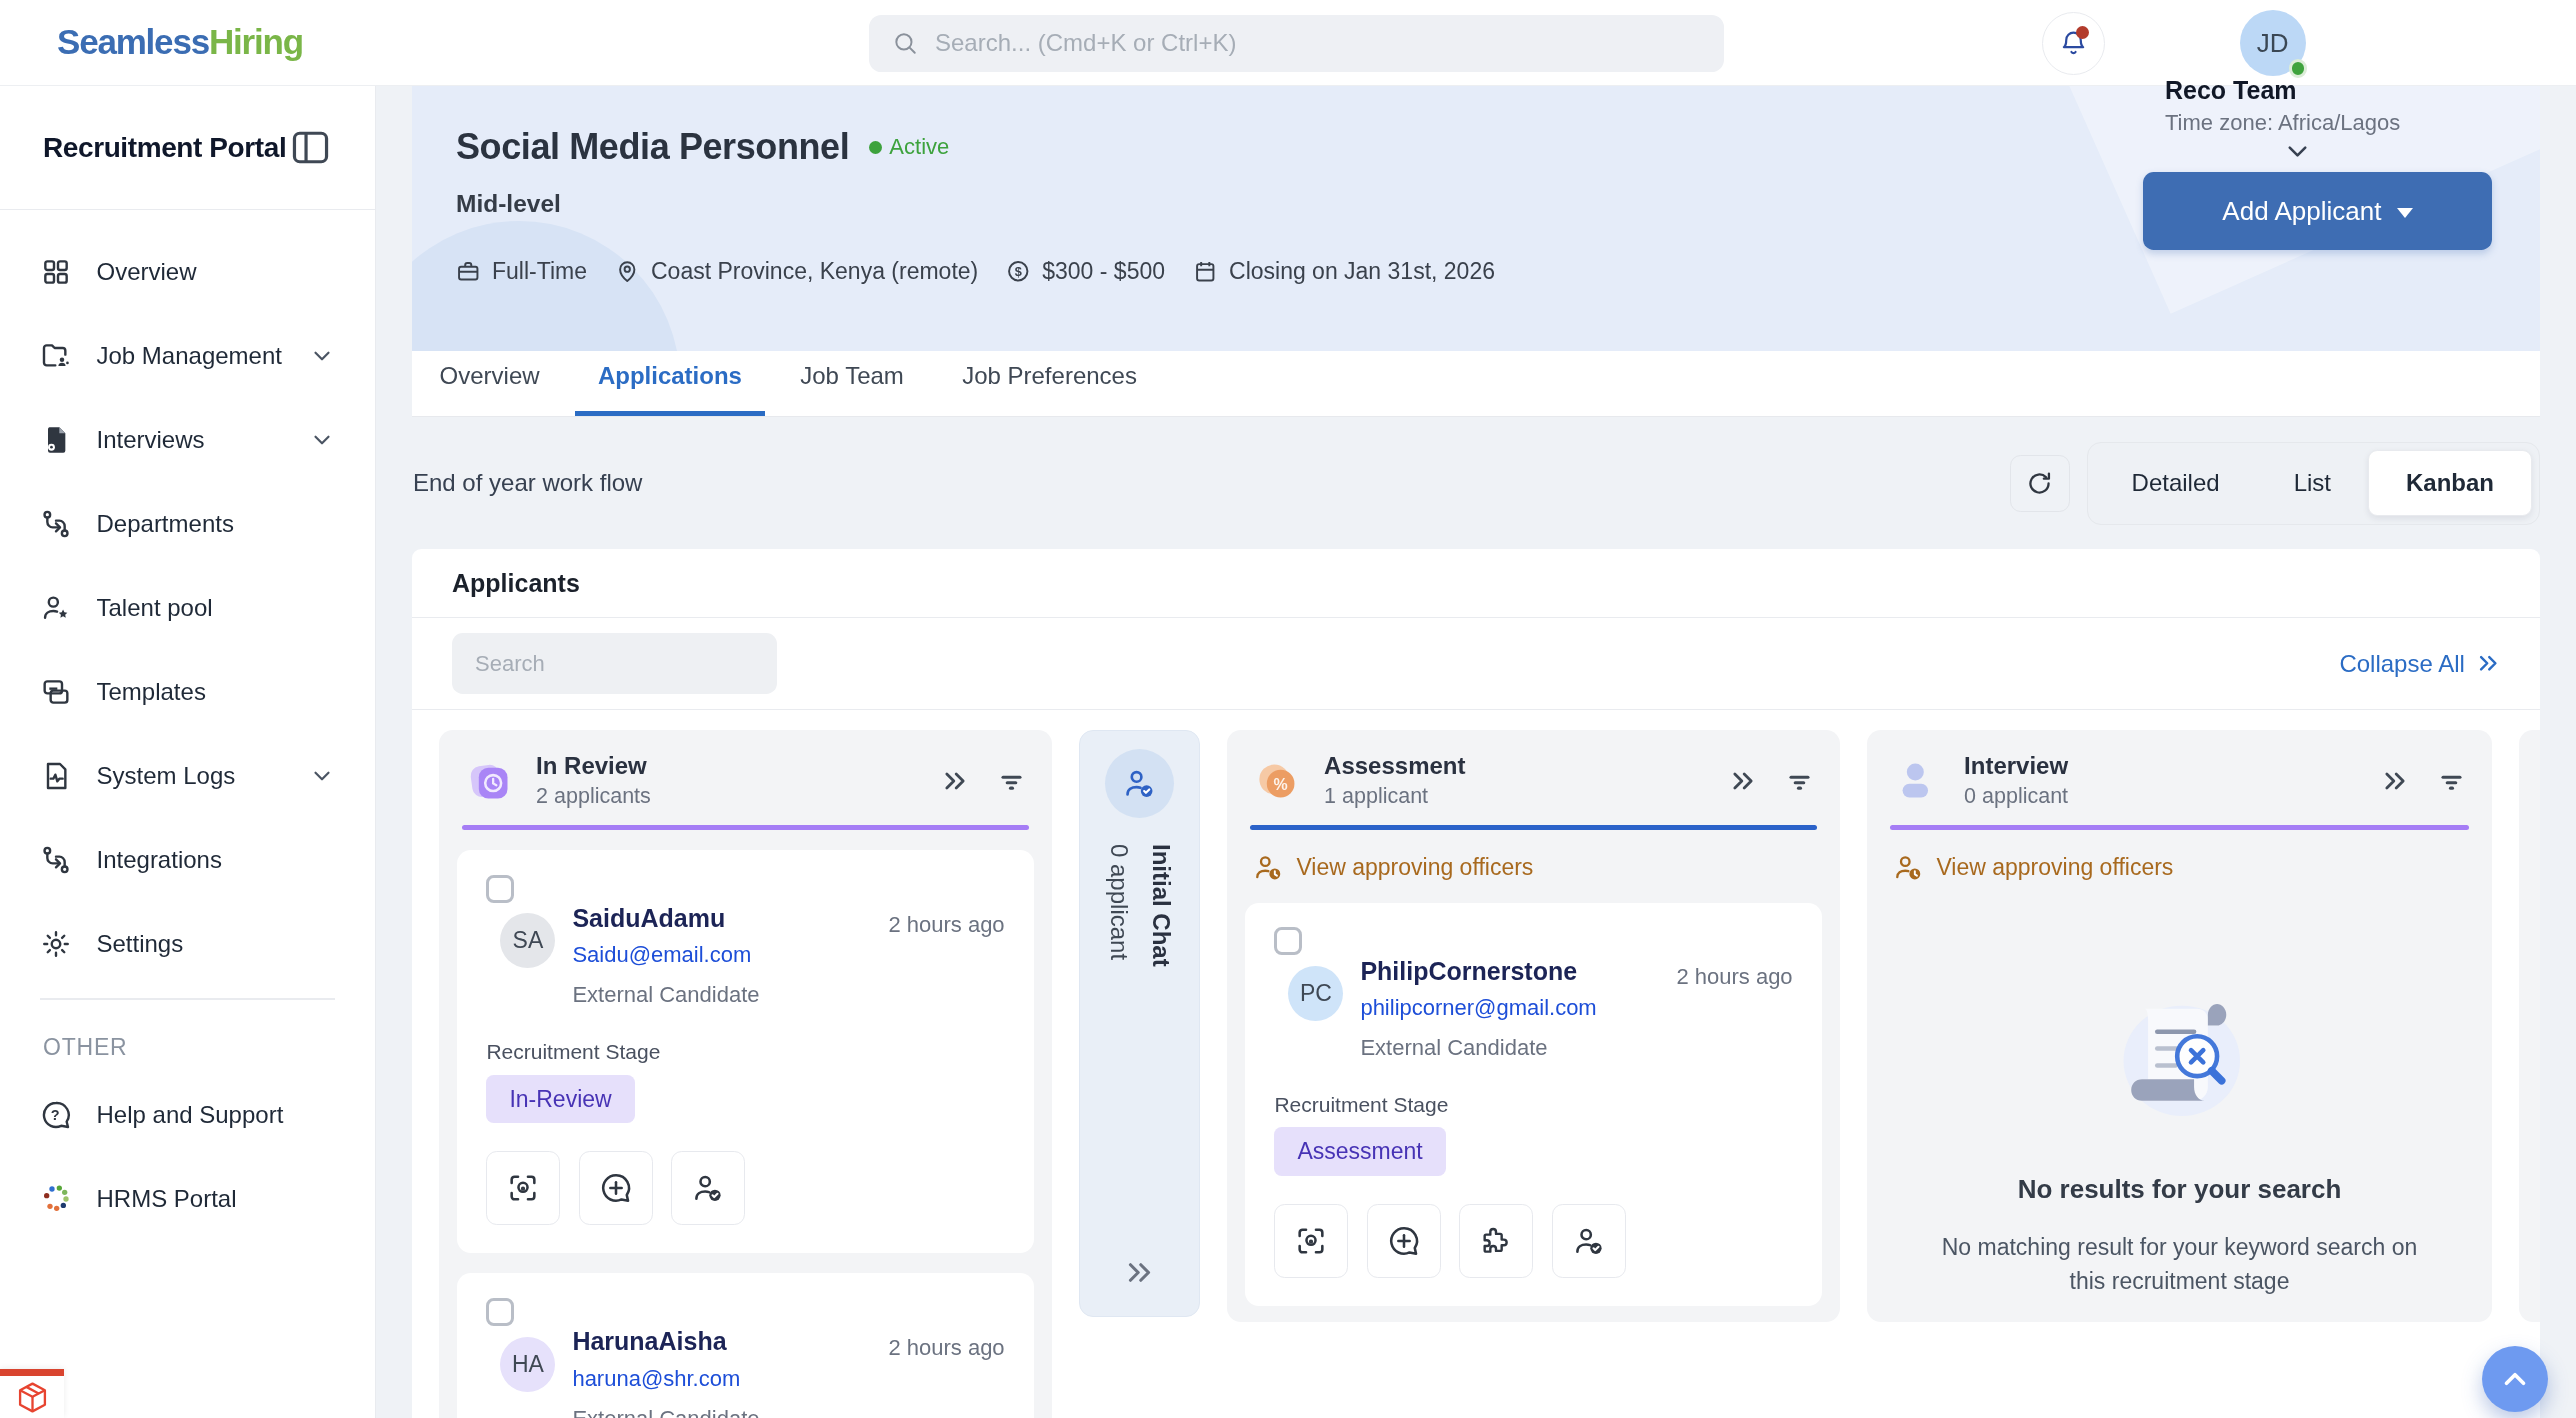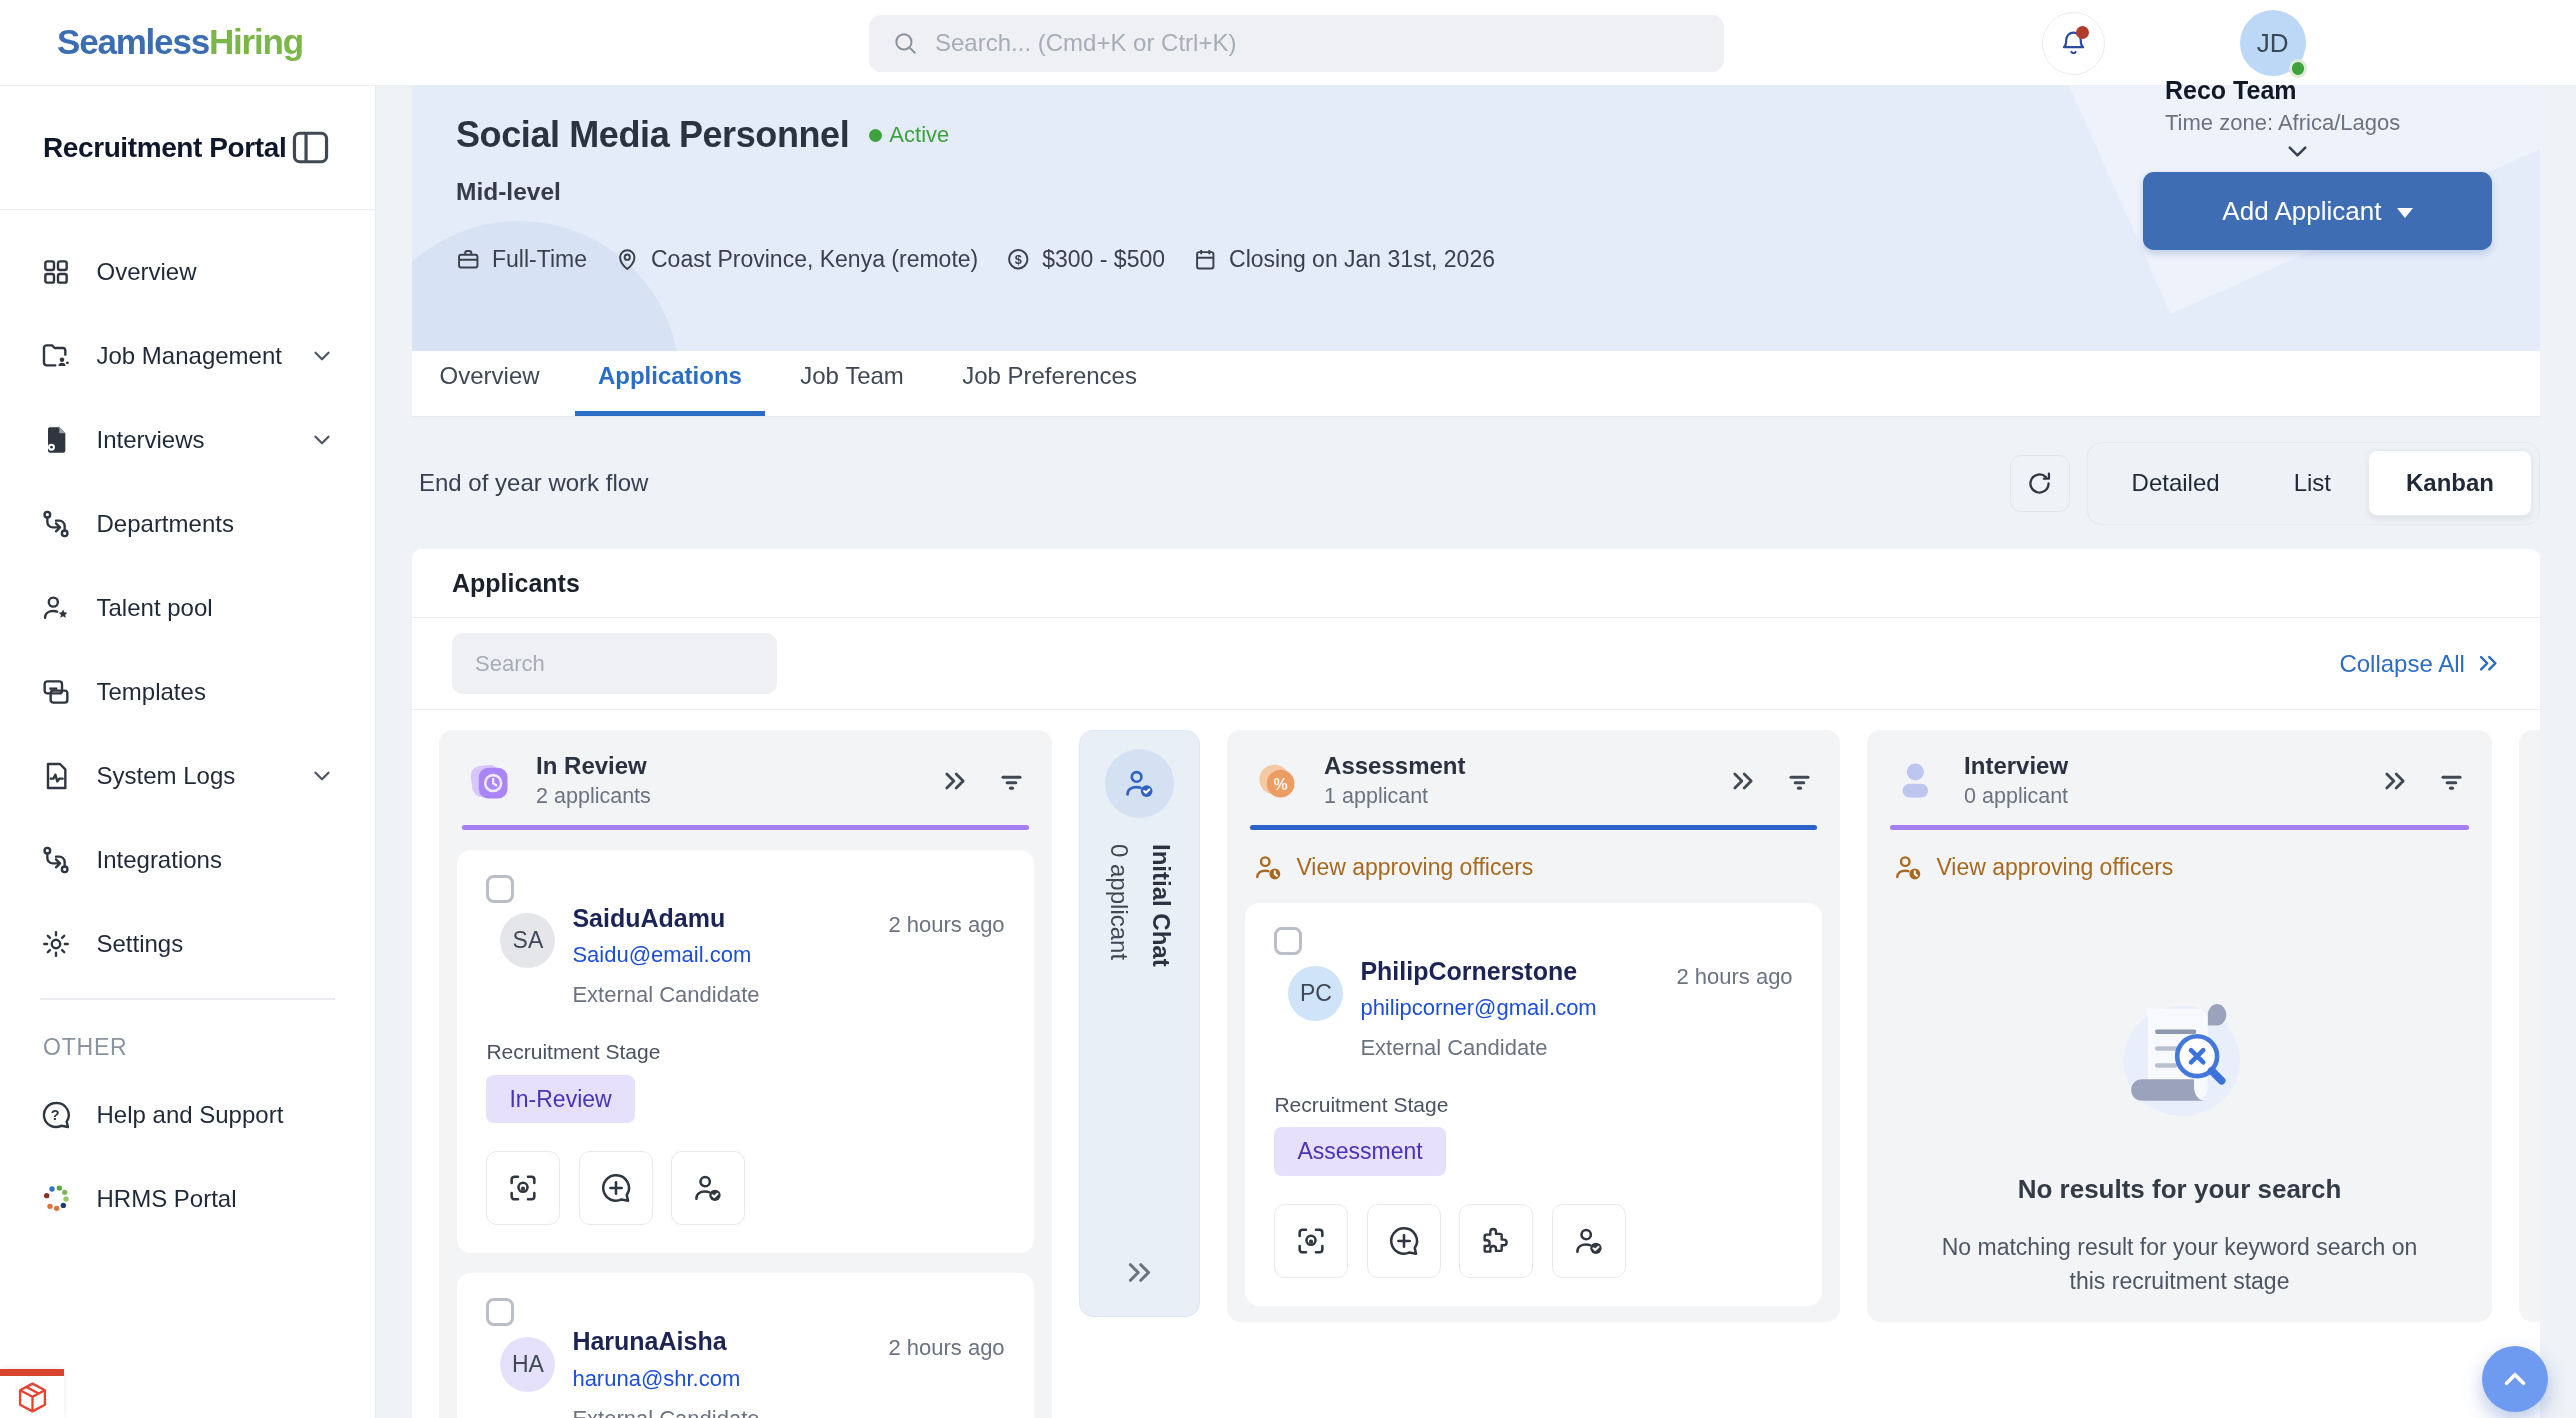--- a/index.html
+++ b/index.html
@@ -46,39 +46,39 @@
   .debugbar { position:absolute; left:0; bottom:0; width:64px; height:49px; background:#fff; border-top:7px solid #d9442f; z-index:40; display:flex; align-items:center; justify-content:center; box-shadow:0 -1.5px 6.1px rgba(0,0,0,.08); cursor:pointer; }
   .debugbar svg { color:#e74430; }
 
   
   .main { position:absolute; left:376px; top:86px; right:0; bottom:0; }
   .content { margin-left:36px; width:2128px; }
 
   .job-header { height:265px; background:#e5ecf9; position:relative; overflow:hidden; }
   .job-header::before { content:""; position:absolute; left:-54px; bottom:-192px; width:322px; height:322px; border-radius:50%; background:#d7e3f5; }
   .job-header::after { content:""; position:absolute; right:-123px; top:-199px; width:583px; height:322px; background:rgba(255,255,255,.35); transform:rotate(-24deg); }
-  .jh-inner { position:relative; padding:28px 44px; z-index:1; }
+  .jh-inner { position:relative; padding:40px 44px; z-index:1; }
   .jh-title-row { display:flex; align-items:center; gap:20px; }
   .jh-title { font-size:36px; font-weight:bold; color:#2b3340; letter-spacing:-0.4px; }
   .jh-status { display:flex; align-items:center; gap:7px; color:#3da23d; font-size:22px; }
   .jh-status-dot { width:13px; height:13px; border-radius:50%; background:#3da23d; }
   .jh-level { margin-top:21.5px; font-size:24.5px; font-weight:bold; color:#353c47; }
   .jh-cat { margin-top:18.4px; font-size:23px; color:#49505b; }
   .jh-meta { margin-top:40px; display:flex; align-items:center; gap:28px; font-size:23px; color:#3a414c; }
   .jh-meta-item { display:flex; align-items:center; gap:11.5px; }
   .jh-meta-item svg, .jh-meta-item .dollar-ico { color:#3a414c; }
   .add-btn { position:absolute; right:48px; top:86px; width:349px; height:78px; background:#3e6db3; color:#fff; border:none; border-radius:10.7px; font-size:26px; font-family:inherit; display:flex; align-items:center; justify-content:center; gap:15.3px; cursor:pointer; z-index:2; box-shadow:0 3.1px 7.7px rgba(62,109,179,.25); }
   .caret-down { width:0; height:0; border-left:8.4px solid transparent; border-right:8.4px solid transparent; border-top:10px solid #fff; margin-top:3.1px; }
 
   .tabbar { background:#fff; height:66px; display:flex; align-items:flex-end; padding:0 4.6px; border-bottom:1.5px solid #e7e9ed; }
   .tab { font-size:24px; color:#3f4854; padding:0 23px 21px; margin-right:12.3px; cursor:pointer; border-bottom:5.4px solid transparent; }
   .tab.active { color:#2b6cc4; font-weight:bold; border-bottom-color:#2b6cc4; }
 
   .toolbar { height:132px; display:flex; align-items:center; }
-  .workflow-label { font-size:24px; color:#374151; margin-left:7px; }
+  .workflow-label { font-size:24px; color:#374151; margin-left:1px; }
   .toolbar-right { margin-left:auto; display:flex; align-items:center; gap:17px; }
   .refresh-btn { width:60px; height:57px; border:1.5px solid #e2e5ea; border-radius:10.7px; background:transparent; display:flex; align-items:center; justify-content:center; color:#2f3640; cursor:pointer; }
   .segmented { display:flex; align-items:center; background:#eef1f5; border:1.5px solid #e5e8ec; border-radius:14px; padding:7px; height:83px; }
   .seg-item { font-size:24px; color:#1f2937; padding:0 37px; height:66px; display:flex; align-items:center; border-radius:9.2px; cursor:pointer; }
   .seg-item.active { background:#fff; border:1.5px solid #e8eaee; box-shadow:0 2.3px 6.1px rgba(20,30,50,.08); font-weight:bold; }
 
   
   .panel { background:#fff; border-radius:9.2px 9.2px 0 0; height:920px; overflow:hidden; }
   .panel-title-row { height:69px; display:flex; align-items:center; padding:0 40px; border-bottom:1.5px solid #e9ebef; }
   .panel-title { font-size:25px; font-weight:bold; color:#1b212b; }

